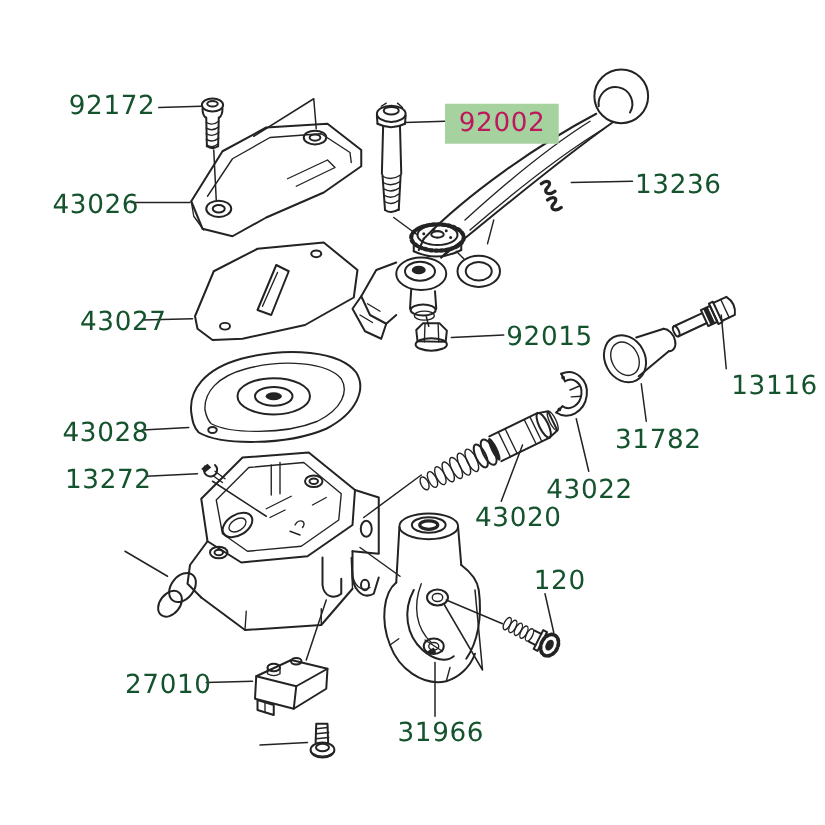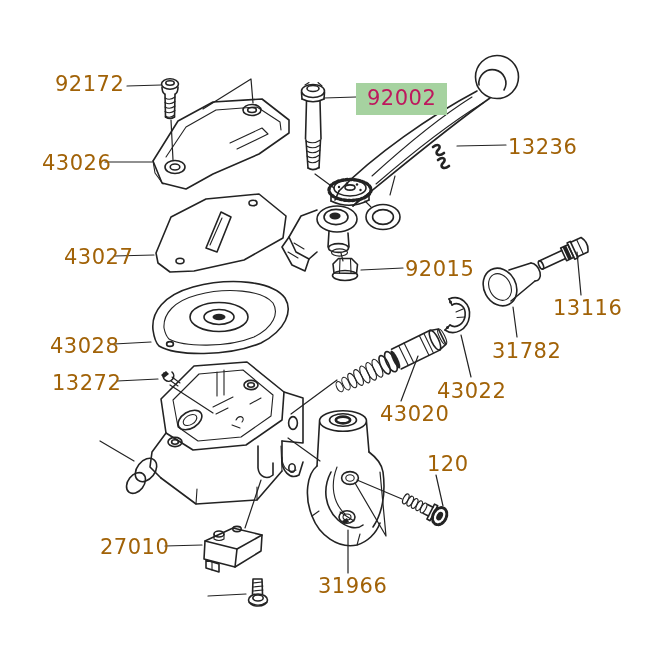--- a/index.html
+++ b/index.html
@@ -7,21 +7,21 @@
          font-family:"DejaVu Sans","Liberation Sans",sans-serif;overflow:hidden;}
   svg{position:absolute;left:0;top:0;}
   path,ellipse,circle{fill:none;stroke:#232323;stroke-width:1.6;
        stroke-linecap:round;stroke-linejoin:round;}
   .tn{stroke-width:1.1;}
   .ln{stroke-width:1.2;}
   .dk{fill:#232323;stroke:none;}
   .dk2{stroke-width:2.6;}
   .th{stroke-width:3.4;stroke-dasharray:2.1 2.1;}
   .th2{stroke-width:3;stroke-dasharray:2 1.7;}
-  .lbl{position:absolute;font-size:21px;color:#a16207;letter-spacing:.5px;
+  .lbl{position:absolute;font-size:21px;color:#14532d;letter-spacing:.5px;
        line-height:1;white-space:nowrap;}
   .lbl.hl{background:#a6d2a0;color:#be185d;padding:5px 11px 6px;}
 </style>
 </head>
 <body>
 
 <div class="stage">
 
 <svg width="660" height="660" viewBox="0 0 660 660">
 
@@ -275,20 +275,20 @@
 
 <div class="lbl" style="left:55px;top:74px">92172</div>
 <div class="lbl" style="left:42px;top:153px">43026</div>
 <div class="lbl" style="left:64px;top:247px">43027</div>
 <div class="lbl" style="left:50px;top:336px">43028</div>
 <div class="lbl" style="left:52px;top:373px">13272</div>
 <div class="lbl" style="left:100px;top:537px">27010</div>
 <div class="lbl hl" style="left:356px;top:83px">92002</div>
 <div class="lbl" style="left:508px;top:137px">13236</div>
 <div class="lbl" style="left:405px;top:259px">92015</div>
-<div class="lbl" style="left:553px;top:298px">13116</div>
+<div class="lbl" style="left:585px;top:298px">13116</div>
 <div class="lbl" style="left:492px;top:341px">31782</div>
 <div class="lbl" style="left:437px;top:381px">43022</div>
 <div class="lbl" style="left:380px;top:404px">43020</div>
 <div class="lbl" style="left:427px;top:454px">120</div>
 <div class="lbl" style="left:318px;top:576px">31966</div>
 
 </div>
 
 </body></html>

